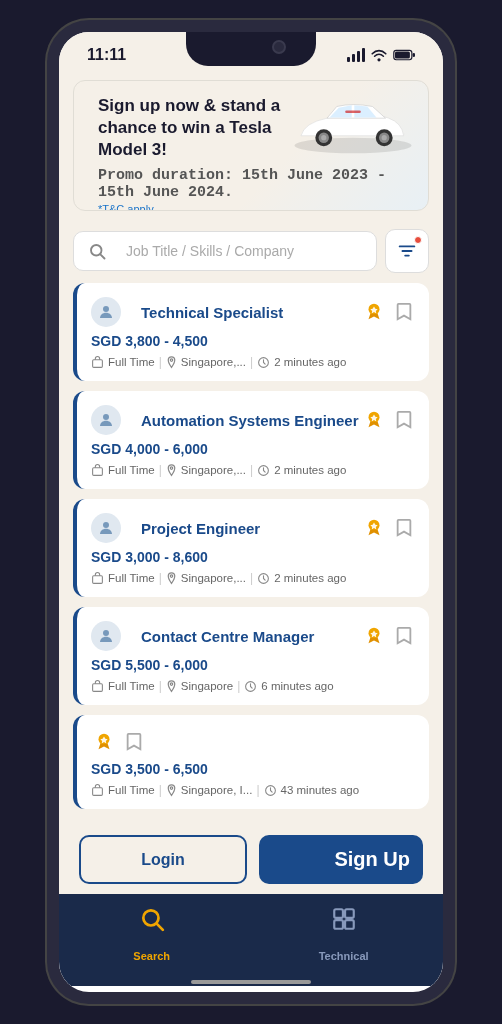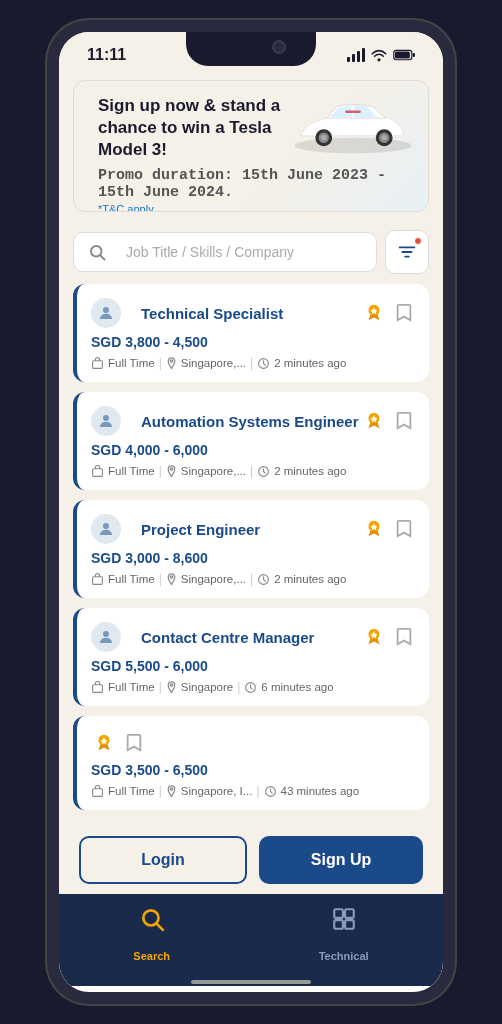--- a/index.html
+++ b/index.html
@@ -259,24 +259,24 @@
       cursor: pointer;
       text-align: center;
     }
     .btn-signup {
       flex: 1;
       background: #1a4a8a;
       color: white;
       border: none;
       border-radius: 10px;
       padding: 13px;
-      font-size: 16px;
+      font-size: 20px;
       font-weight: 700;
       cursor: pointer;
-      text-align: center;
+      text-align: right;
     }
     .tab-bar {
       background: #1a2a4a;
       padding: 8px 0 20px;
       display: flex;
       align-items: center;
       justify-content: space-around;
     }
     .tab-item {
       display: flex;

